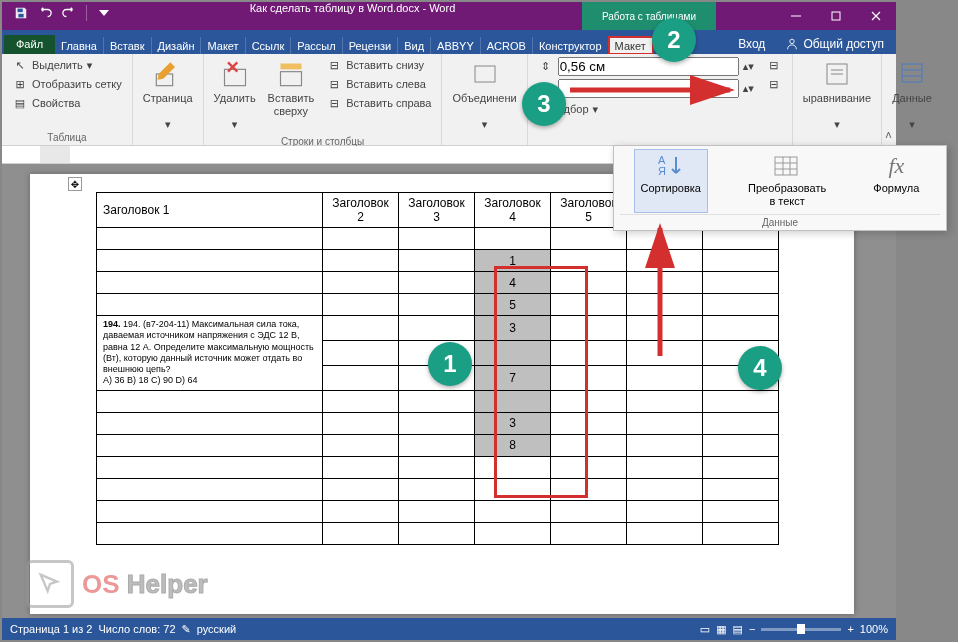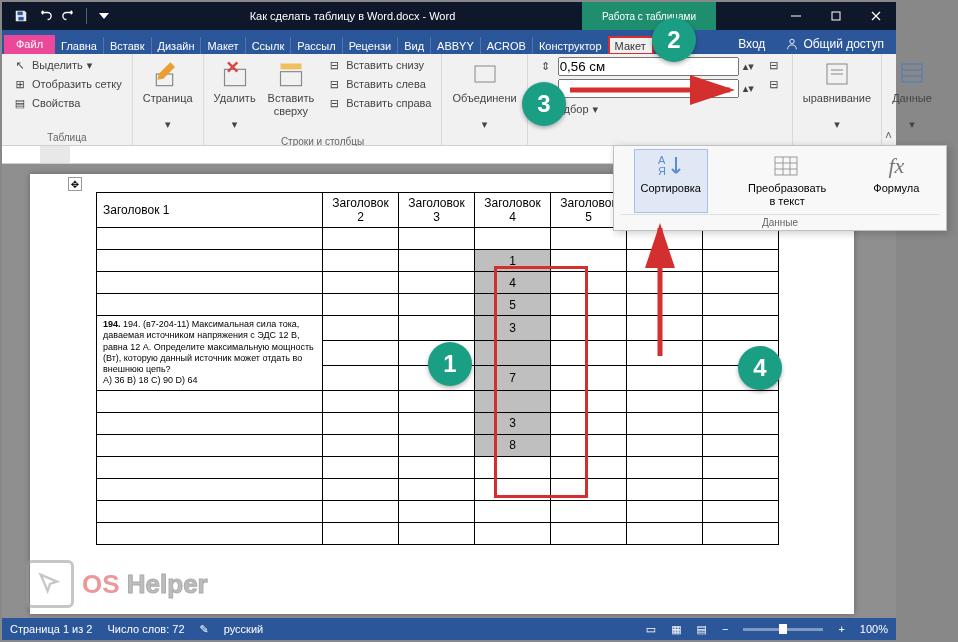--- a/index.html
+++ b/index.html
@@ -1,30 +1,30 @@
 <!DOCTYPE html>
 <html><head>
 <meta charset="utf-8">
 <style>
 * { margin: 0; padding: 0; box-sizing: border-box; font-family: 'Segoe UI', Tahoma, sans-serif; }
 body { width: 958px; height: 642px; background: #888; overflow: hidden; position: relative; }
 .app { width: 894px; height: 638px; background: #fff; position: absolute; left: 2px; top: 2px; display: flex; flex-direction: column; }
 
-.titlebar { height: 28px; background: #0f172a; display: flex; align-items: center; color: #fff; font-size: 11px; }
+.titlebar { height: 28px; background: #701a75; display: flex; align-items: flex-start; color: #fff; font-size: 11px; }
 .qat { display: flex; gap: 2px; padding: 0 8px; align-items: center; }
 .qat-btn { width: 22px; height: 22px; display: flex; align-items: center; justify-content: center; cursor: pointer; }
 .qat-sep { width: 1px; height: 16px; background: rgba(255,255,255,.3); margin: 0 4px; }
 .title-text { flex: 1; text-align: center; white-space: nowrap; overflow: hidden; }
 .table-tools { background: #1e8e6e; padding: 2px 20px; font-size: 10px; align-self: stretch; display: flex; align-items: center; }
 .win-btns { display: flex; }
 .win-btn { width: 40px; height: 28px; display: flex; align-items: center; justify-content: center; cursor: pointer; }
 
 .tabbar { height: 24px; background: #2b579a; display: flex; align-items: flex-end; color: #fff; font-size: 12px; padding: 0 2px; }
 .tab { padding: 3px 6px 2px; cursor: pointer; white-space: nowrap; border-right: 1px solid rgba(255,255,255,.18); font-size: 11px; }
-.tab.file { background: #ec4899; padding: 3px 12px 4px; border: none; }
+.tab.file { background: #14532d; padding: 3px 12px 4px; border: none; }
 .tab.active { background: #f1f1f1; color: #333; }
 .tab.active.green { background: #f1f1f1; color: #333; }
 .tab-highlight { outline: 2px solid #d32f2f; outline-offset: -1px; }
 .tab-spacer { flex: 1; }
 .tab-right { padding: 3px 10px; display: flex; align-items: center; gap: 4px; }
 
 .ribbon { height: 92px; background: #f1f1f1; border-bottom: 1px solid #d0d0d0; display: flex; font-size: 11px; color: #444; position: relative; }
 .rgroup { border-right: 1px solid #d9d9d9; display: flex; flex-direction: column; padding: 2px 6px 0; }
 .rgroup-body { flex: 1; display: flex; gap: 4px; align-items: flex-start; }
 .rgroup-label { text-align: center; font-size: 10px; color: #666; padding: 2px 0; }
@@ -55,21 +55,21 @@
 table.doc-table td.hdr { font-weight: normal; }
 table.doc-table td.wide { width: 226px; text-align: left; }
 table.doc-table td.narrow { width: 76px; }
 .problem { font-size: 9px; line-height: 1.25; text-align: left; }
 .sel { background: #bfbfbf; }
 
 .red-box { position: absolute; border: 3px solid #d32f2f; pointer-events: none; z-index: 5; }
 .badge { position: absolute; width: 44px; height: 44px; border-radius: 50%; background: #1a9e84; color: #fff; display: flex; align-items: center; justify-content: center; font-size: 24px; font-weight: 600; z-index: 20; box-shadow: 0 2px 4px rgba(0,0,0,.3); }
 .arrow { position: absolute; z-index: 15; pointer-events: none; }
 
-.statusbar { height: 22px; background: #2b579a; color: #fff; display: flex; align-items: center; font-size: 11px; padding: 0 8px; gap: 15px; }
+.statusbar { height: 22px; background: #2b579a; color: #fff; display: flex; align-items: center; font-size: 11px; padding: 0 8px; gap: 6px; }
 .status-spacer { flex: 1; }
 .sb-item { display: flex; align-items: center; gap: 4px; }
 .zoom-slider { width: 80px; height: 3px; background: rgba(255,255,255,.4); position: relative; }
 .zoom-thumb { position: absolute; width: 8px; height: 10px; background: #fff; top: -4px; left: 36px; }
 
 .watermark { position: absolute; left: 26px; bottom: 34px; z-index: 8; display: flex; align-items: center; gap: 8px; opacity: .55; font-family: Arial; }
 .wm-icon { width: 48px; height: 48px; border: 3px solid #999; border-radius: 6px; display: flex; align-items: center; justify-content: center; }
 .wm-text { font-size: 26px; font-weight: 700; }
 .wm-os { color: #d44; }
 .wm-helper { color: #888; -webkit-text-stroke: 1px #666; }

